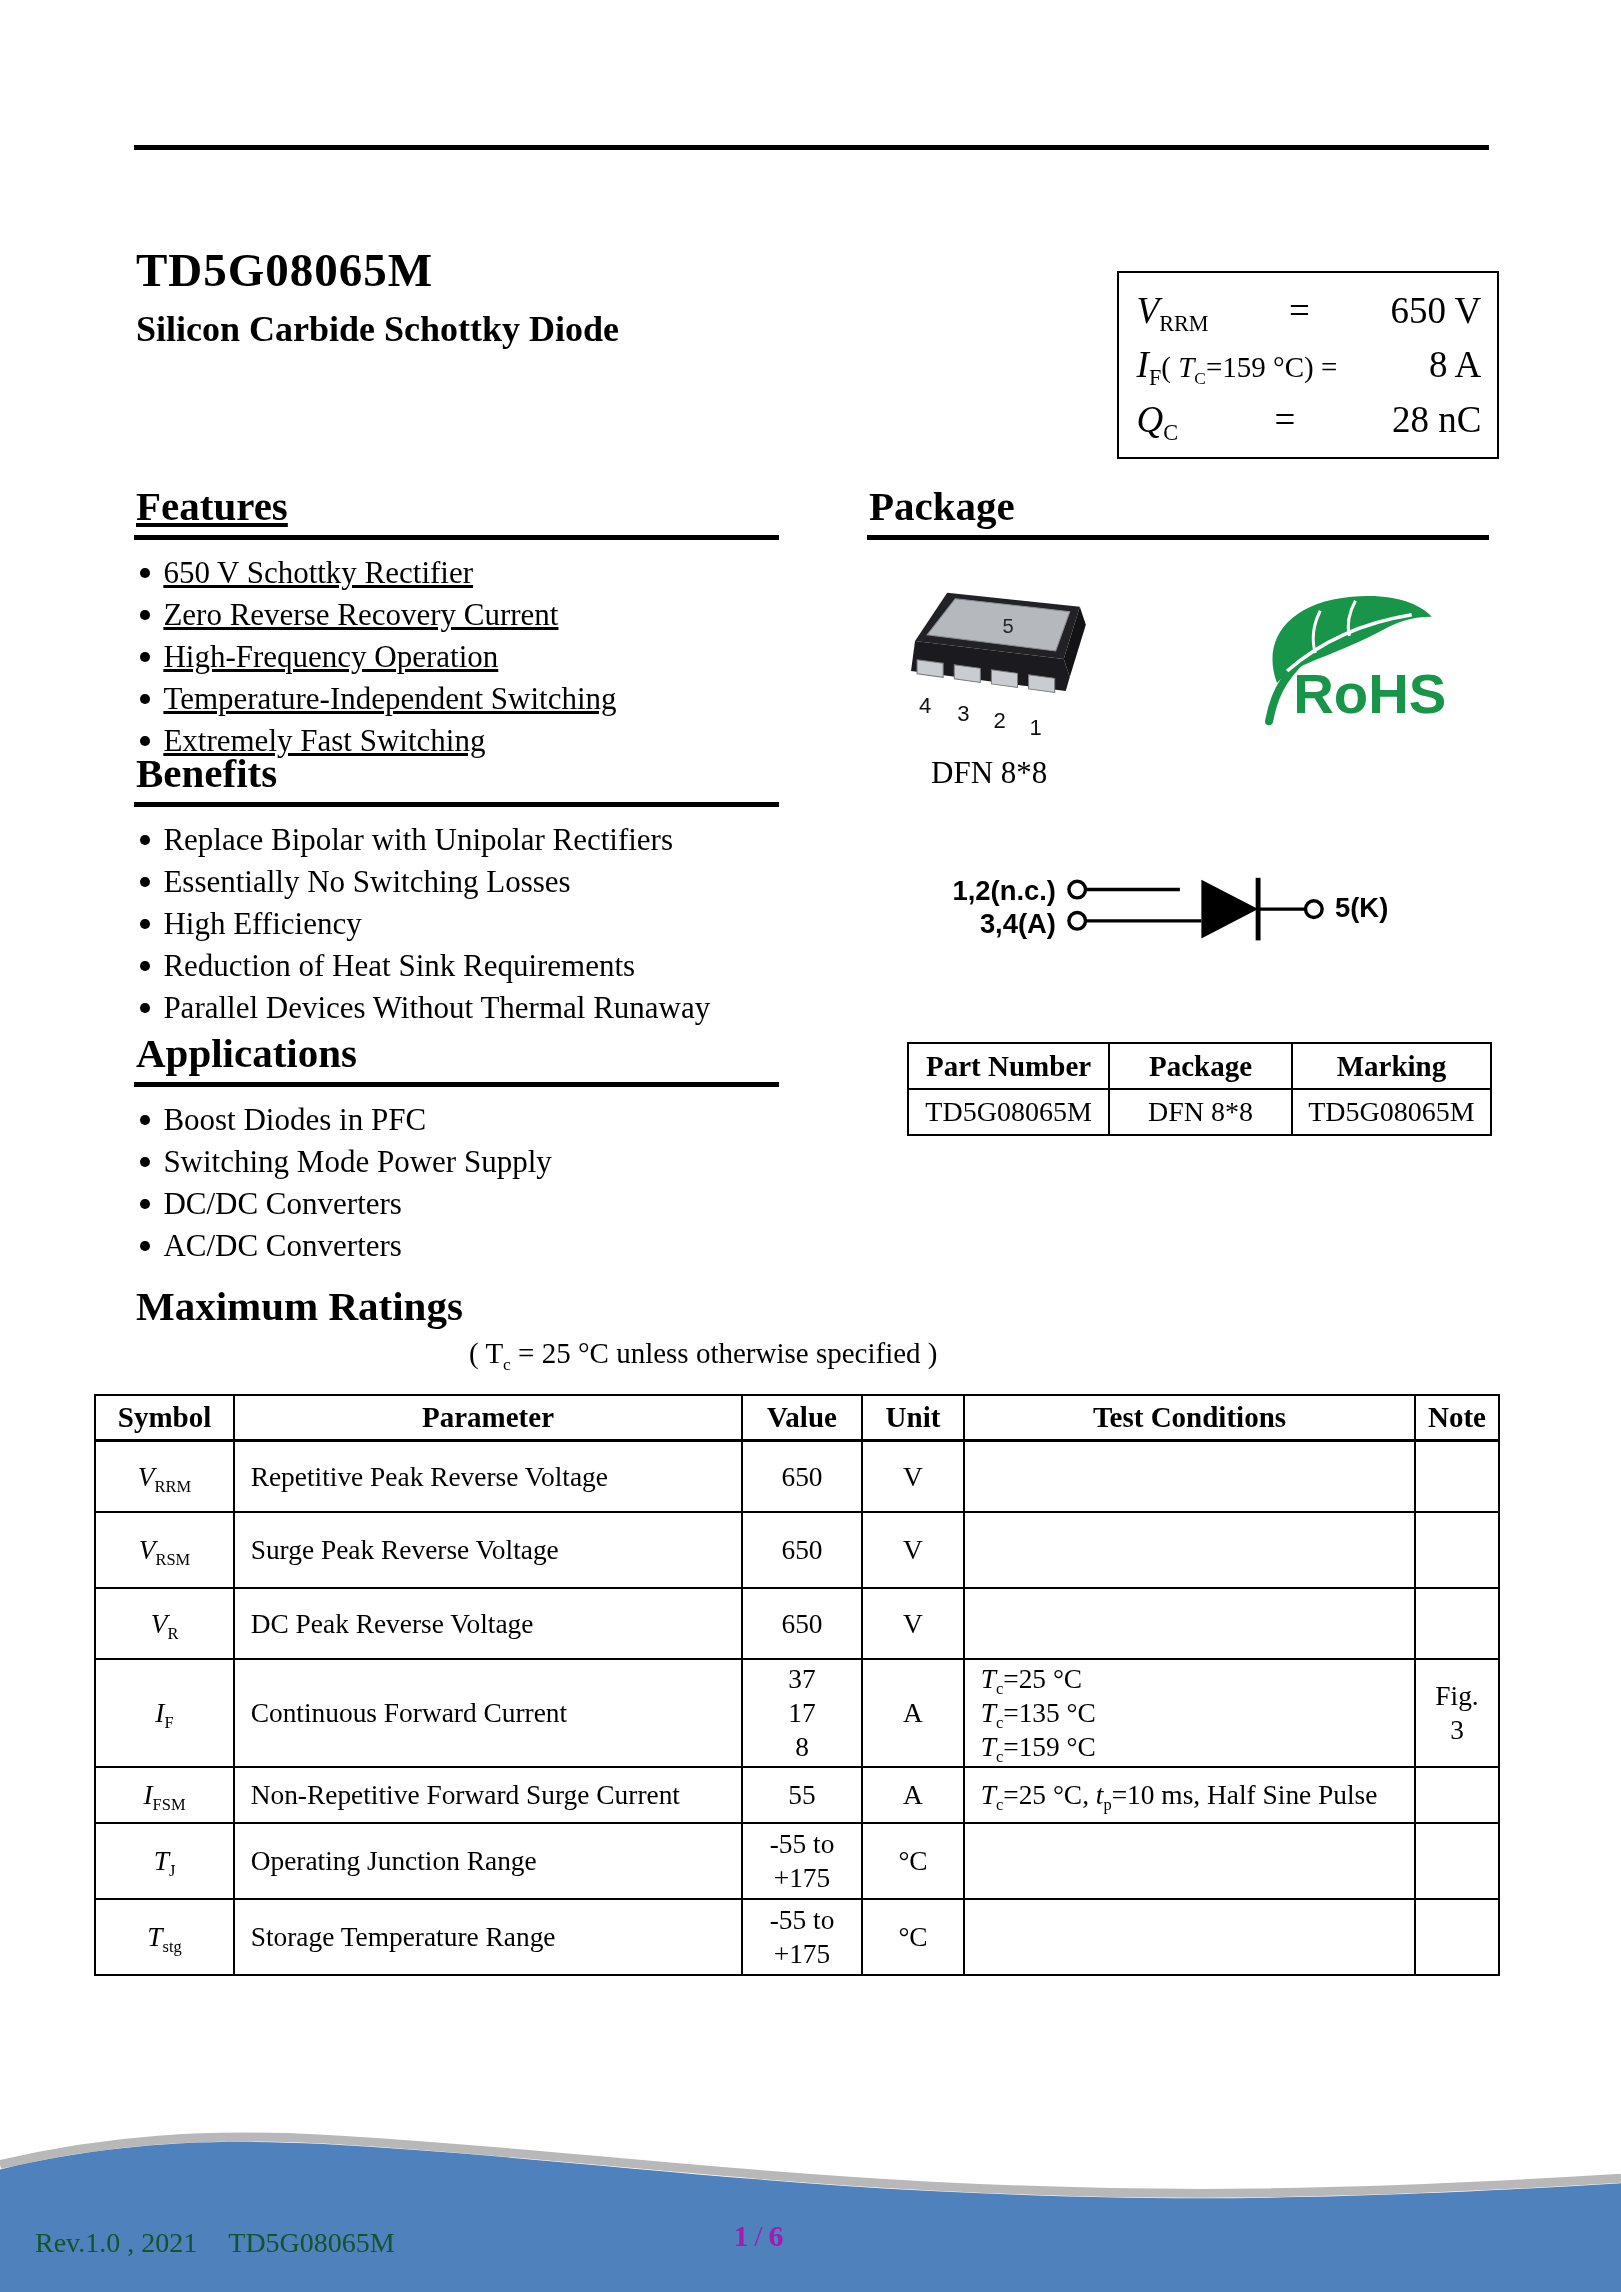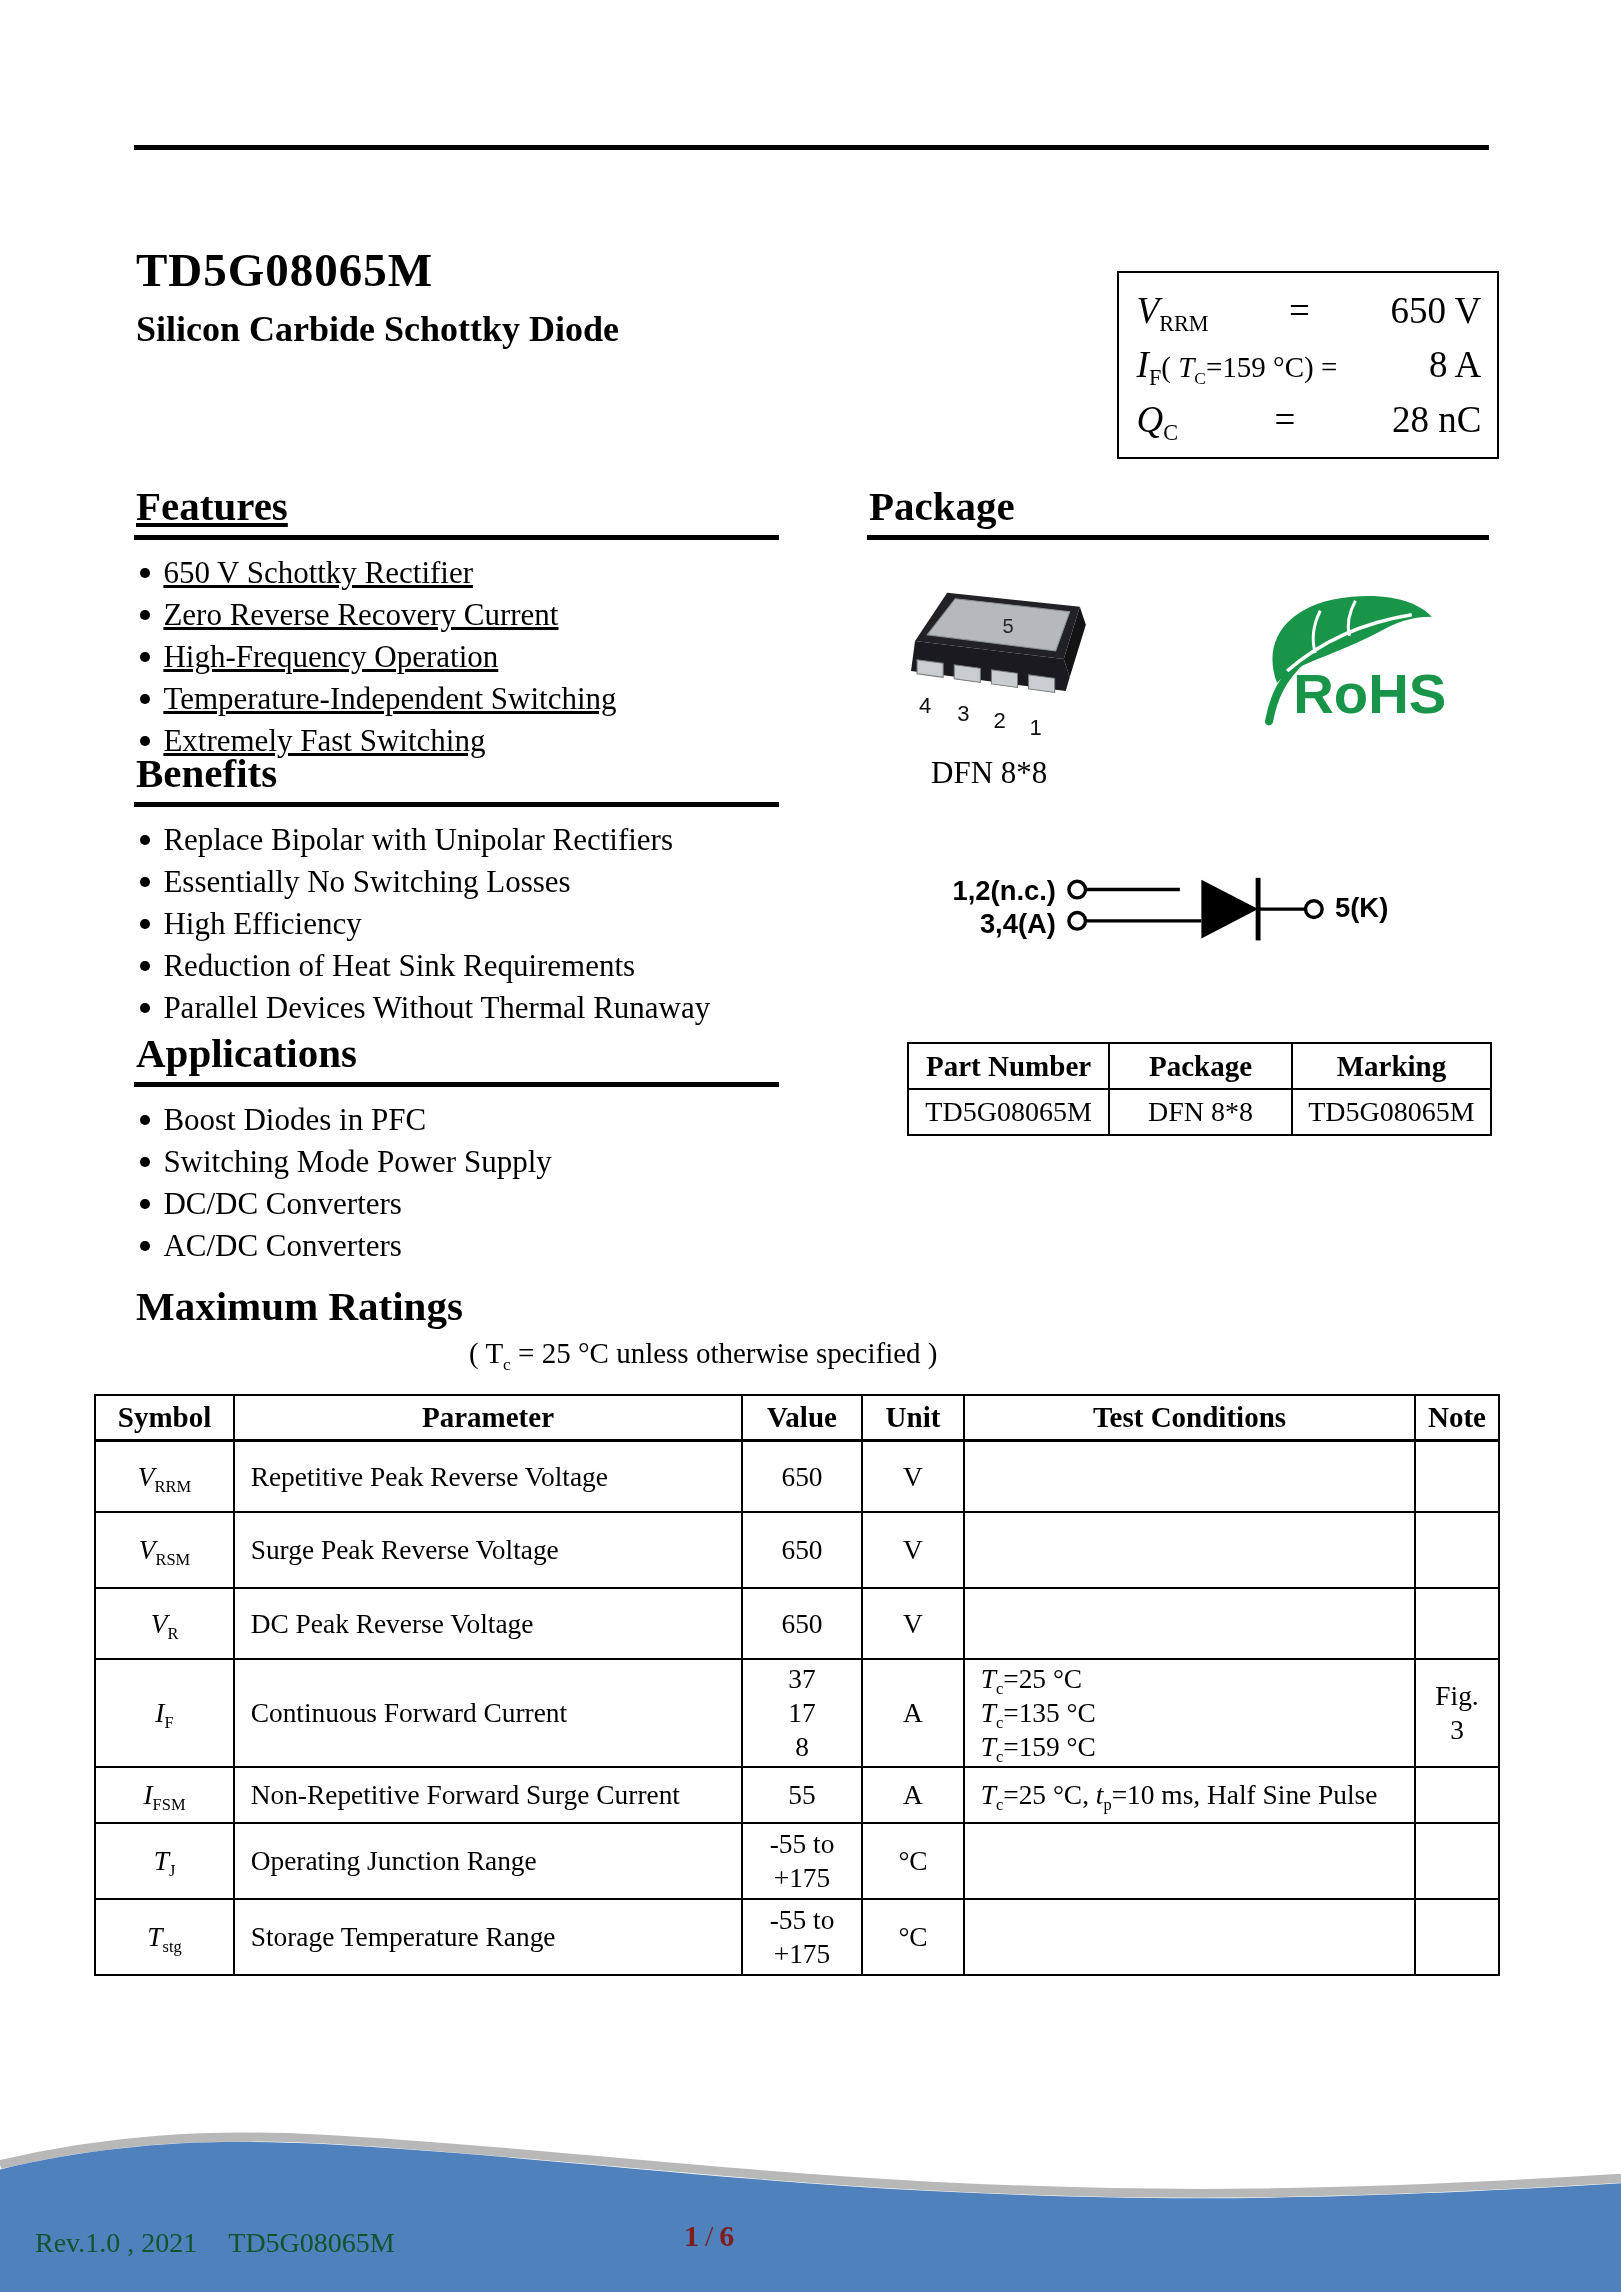--- a/index.html
+++ b/index.html
@@ -56,21 +56,21 @@
   .ratings th{border:2px solid #000;border-bottom:3.9px solid #000;height:43px;font-size:29px;padding:0 5px;}
   .ratings td{border:2px solid #000;border-top:2.9px solid #000;padding:2px 9.8px;text-align:center;
               line-height:34px;vertical-align:middle;}
   .ratings td.p-left{text-align:left;padding-left:15.7px;}
   .r70 td{height:65px;} .r75 td{height:70px;} .r105 td{height:99px;} .r55 td{height:50px;}
 
   
   .footer-svg{position:absolute;left:0;top:2088px;}
   .footer-left{position:absolute;left:35px;top:2227px;color:#14532d;font-size:28px;}
   .footer-part{margin-left:31px;}
-  .footer-page{position:absolute;left:684px;top:2219px;width:149px;text-align:left;color:#7f1d1d;
+  .footer-page{position:absolute;left:684px;top:2219px;width:149px;text-align:center;color:#a21caf;
                font-size:30px;font-weight:bold;}
   .footer-page .sep{font-weight:normal;padding:0 5.9px;}
 </style>
 </head>
 <body>
 
 <div class="page">
 
   <div class="top-rule"></div>
 

